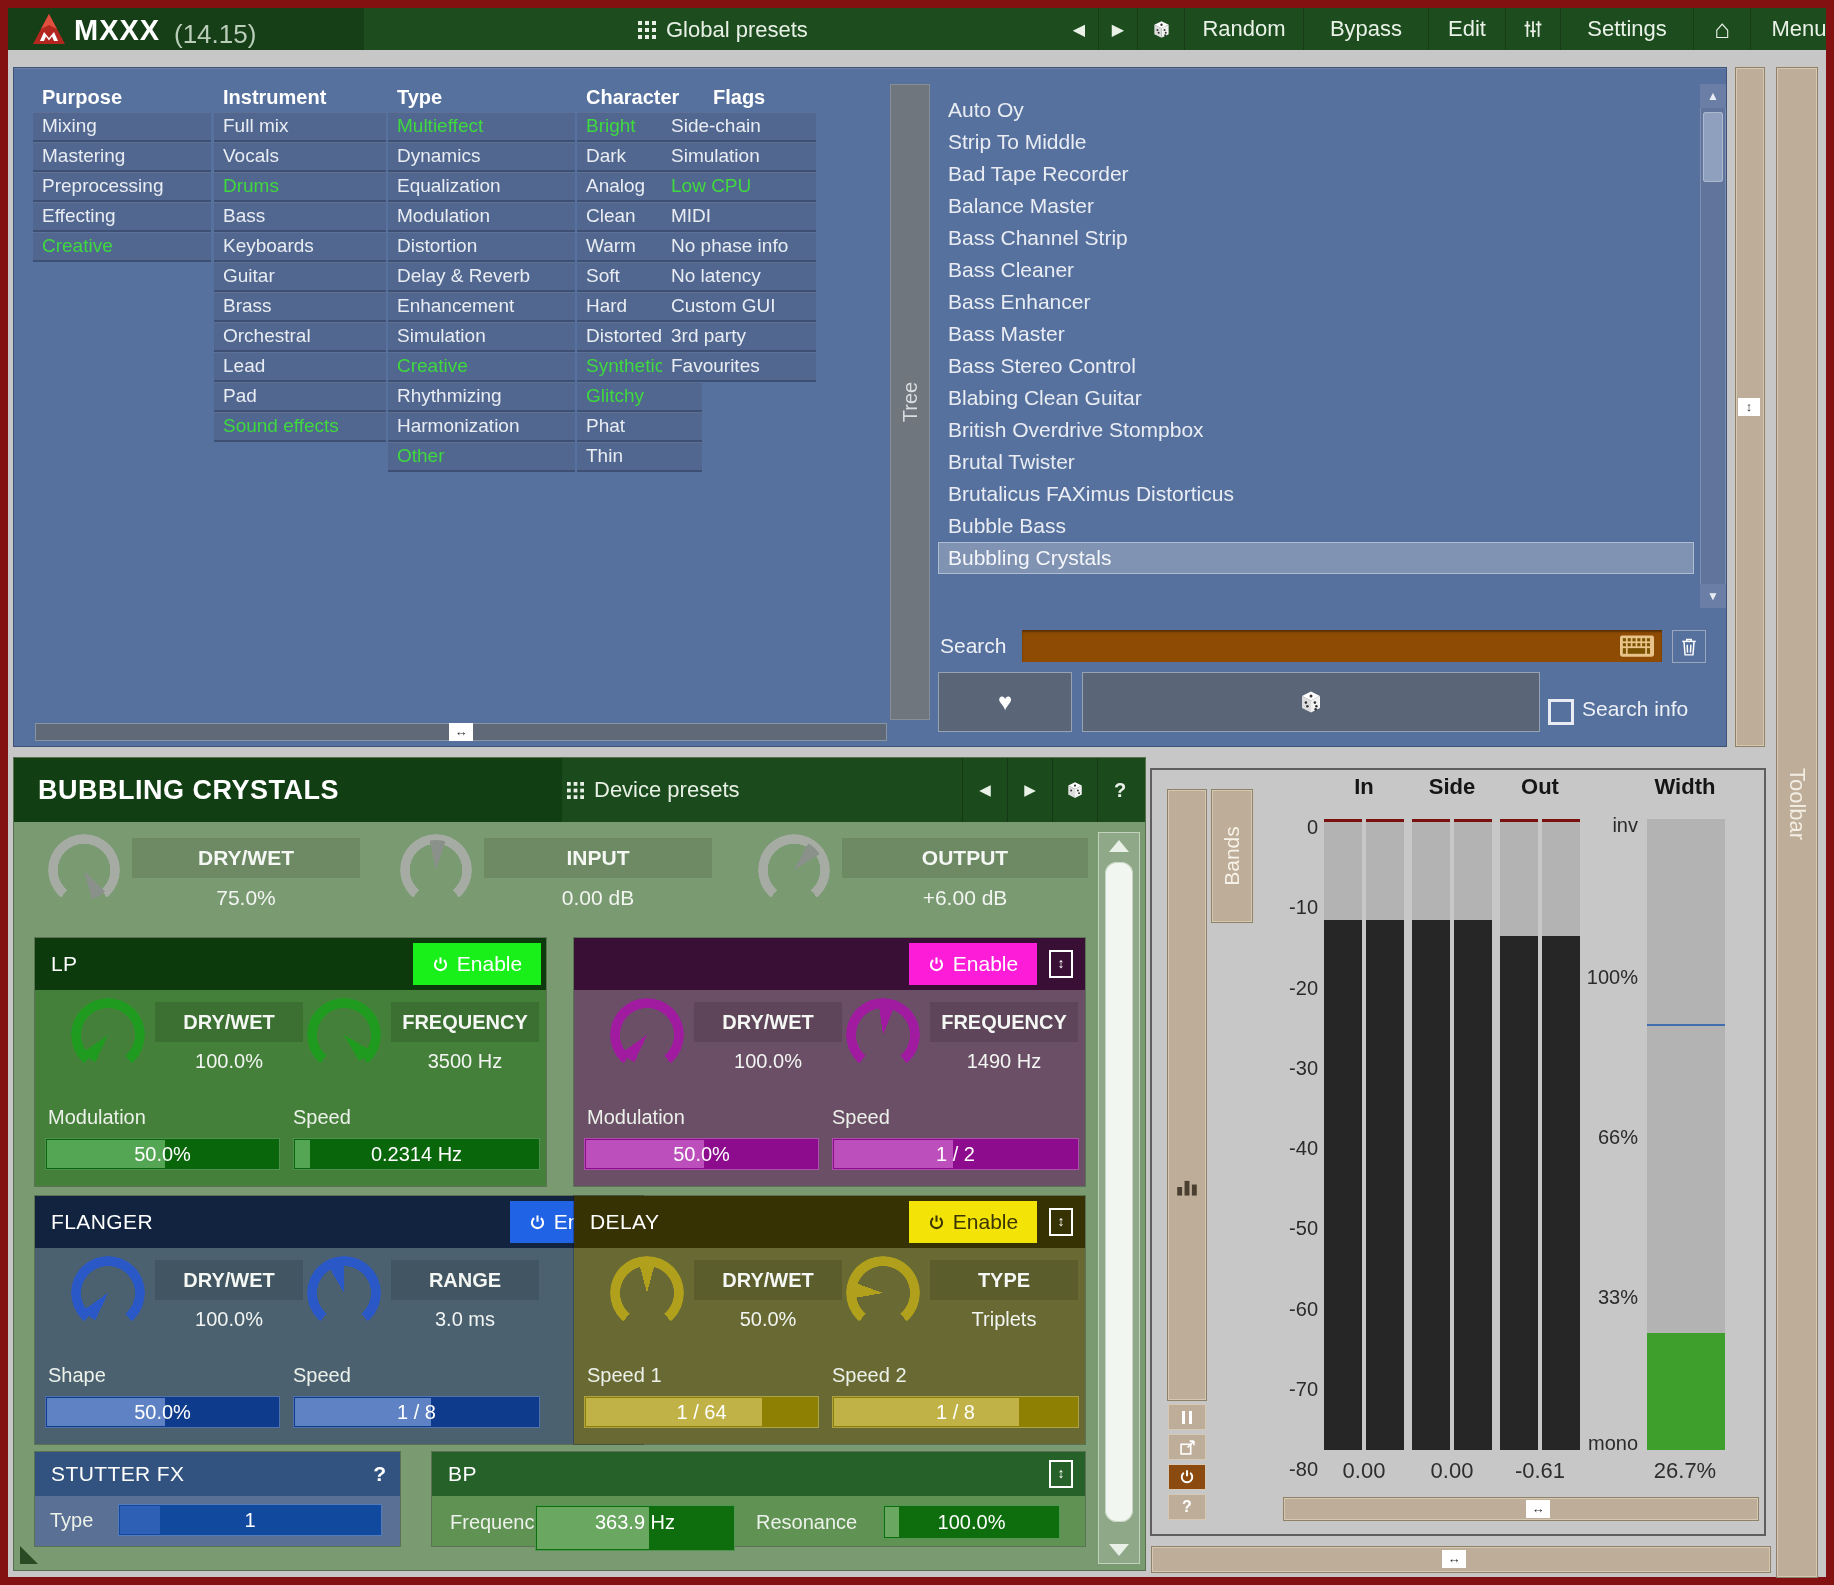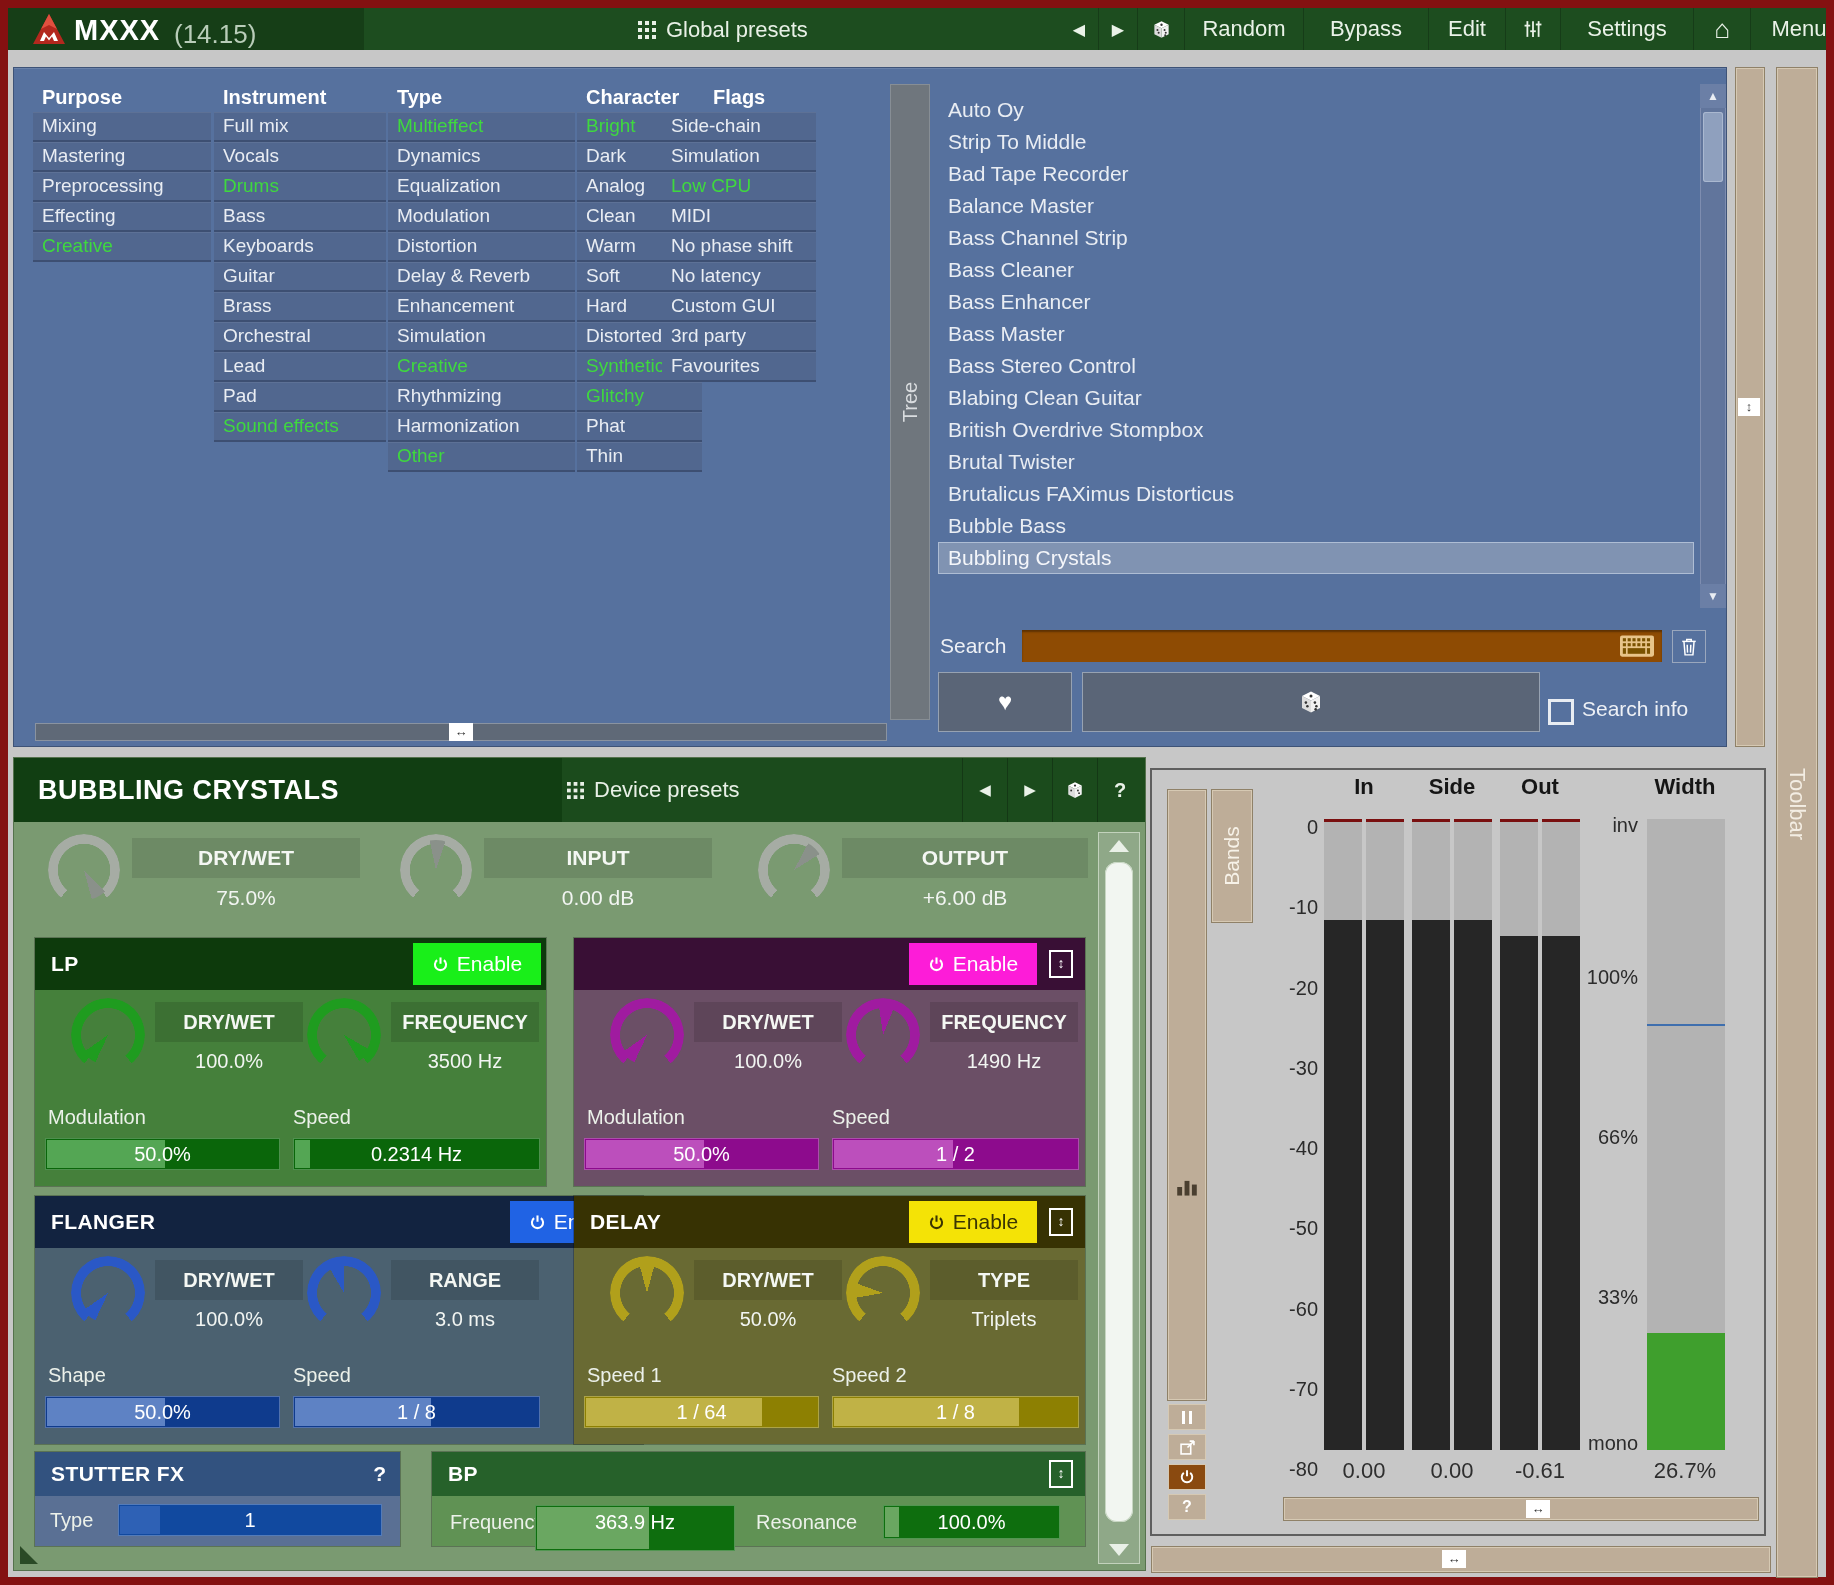--- a/index.html
+++ b/index.html
@@ -61,21 +61,21 @@
   .kring{position:absolute;inset:0;border-radius:50%;background:conic-gradient(from 220deg,var(--kc) 0 280deg,transparent 280deg 360deg);-webkit-mask:radial-gradient(circle,transparent 0 51%,#000 52%);mask:radial-gradient(circle,transparent 0 51%,#000 52%)}
   .kptr{position:absolute;inset:9%;border-radius:50%;background:conic-gradient(from var(--pa),var(--kp,var(--kc)) 0 30deg,transparent 30deg 360deg)}
   .dscroll{position:absolute;left:1084px;top:74px;width:42px;height:732px;background:#8FA888;box-shadow:inset 0 0 0 1px #C2D2BC}
   .dsthumb{position:absolute;left:7px;top:30px;width:28px;height:660px;background:#F2F6F1;border-radius:12px;box-shadow:inset 0 0 0 1px #C7D6C2}
   .tri-up{width:0;height:0;border-left:10px solid transparent;border-right:10px solid transparent;border-bottom:12px solid #E9F0E7;position:absolute;left:11px;top:8px}
   .tri-dn{width:0;height:0;border-left:10px solid transparent;border-right:10px solid transparent;border-top:12px solid #E9F0E7;position:absolute;left:11px;bottom:8px}
 
   
   .mod{position:absolute;background:var(--body);box-shadow:0 0 0 1px rgba(0,0,0,.25)}
   .mhdr{position:absolute;left:0;top:0;width:100%;height:52px;background:var(--hdr)}
-  .mtitle{position:absolute;left:16px;line-height:52px;font-size:21px;font-weight:bold;color:#FFFFFF;letter-spacing:.4px}
+  .mtitle{position:absolute;left:16px;line-height:52px;font-size:21px;font-weight:normal;color:#FFFFFF;letter-spacing:.4px}
   .enbtn{position:absolute;top:5px;height:42px;width:128px;background:var(--en);color:var(--entx);display:flex;align-items:center;justify-content:center;gap:8px;font-size:21px}
   .sqbtn{position:absolute;right:5px;top:6px;width:38px;height:40px;background:var(--hdr);display:flex;align-items:center;justify-content:center}
   .sqico{width:20px;height:24px;border:2px solid #fff;color:#fff;font-size:14px;line-height:22px;text-align:center;font-weight:bold}
   .pg{position:absolute;top:60px;width:232px;height:100px}
   .pg .plabel{position:absolute;left:84px;right:0;top:4px;height:40px;background:rgba(0,0,0,.12);display:flex;align-items:center;justify-content:center;font-size:20px;font-weight:bold;color:#F4F7F3}
   .pg .pval{position:absolute;left:84px;right:0;top:52px;text-align:center;font-size:20px;color:#F2F5F2}
   .slbl{position:absolute;top:168px;font-size:20px;color:#ECF1EA}
   .slid{position:absolute;top:200px;height:32px;background:var(--trk);box-shadow:inset 0 0 0 1px rgba(255,255,255,.28)}
   .slid .fill{position:absolute;left:2px;top:2px;bottom:2px;background:var(--fl)}
   .slid .sval{position:absolute;inset:0;text-align:center;line-height:32px;font-size:20px;color:#FFFFFF}
@@ -228,21 +228,21 @@
         <div class="cell sel">Synthetic</div>
         <div class="cell sel">Glitchy</div>
         <div class="cell">Phat</div>
         <div class="cell">Thin</div>
       </div>
     <div class="col" style="left:648px;width:154px">
         <div class="cell">Side-chain</div>
         <div class="cell">Simulation</div>
         <div class="cell sel">Low CPU</div>
         <div class="cell">MIDI</div>
-        <div class="cell">No phase shift</div>
+        <div class="cell">No phase info</div>
         <div class="cell">No latency</div>
         <div class="cell">Custom GUI</div>
         <div class="cell">3rd party</div>
         <div class="cell">Favourites</div>
       </div>
 
     <div class="treebar">
         <span class="vtext">Tree</span>
       </div>
 

